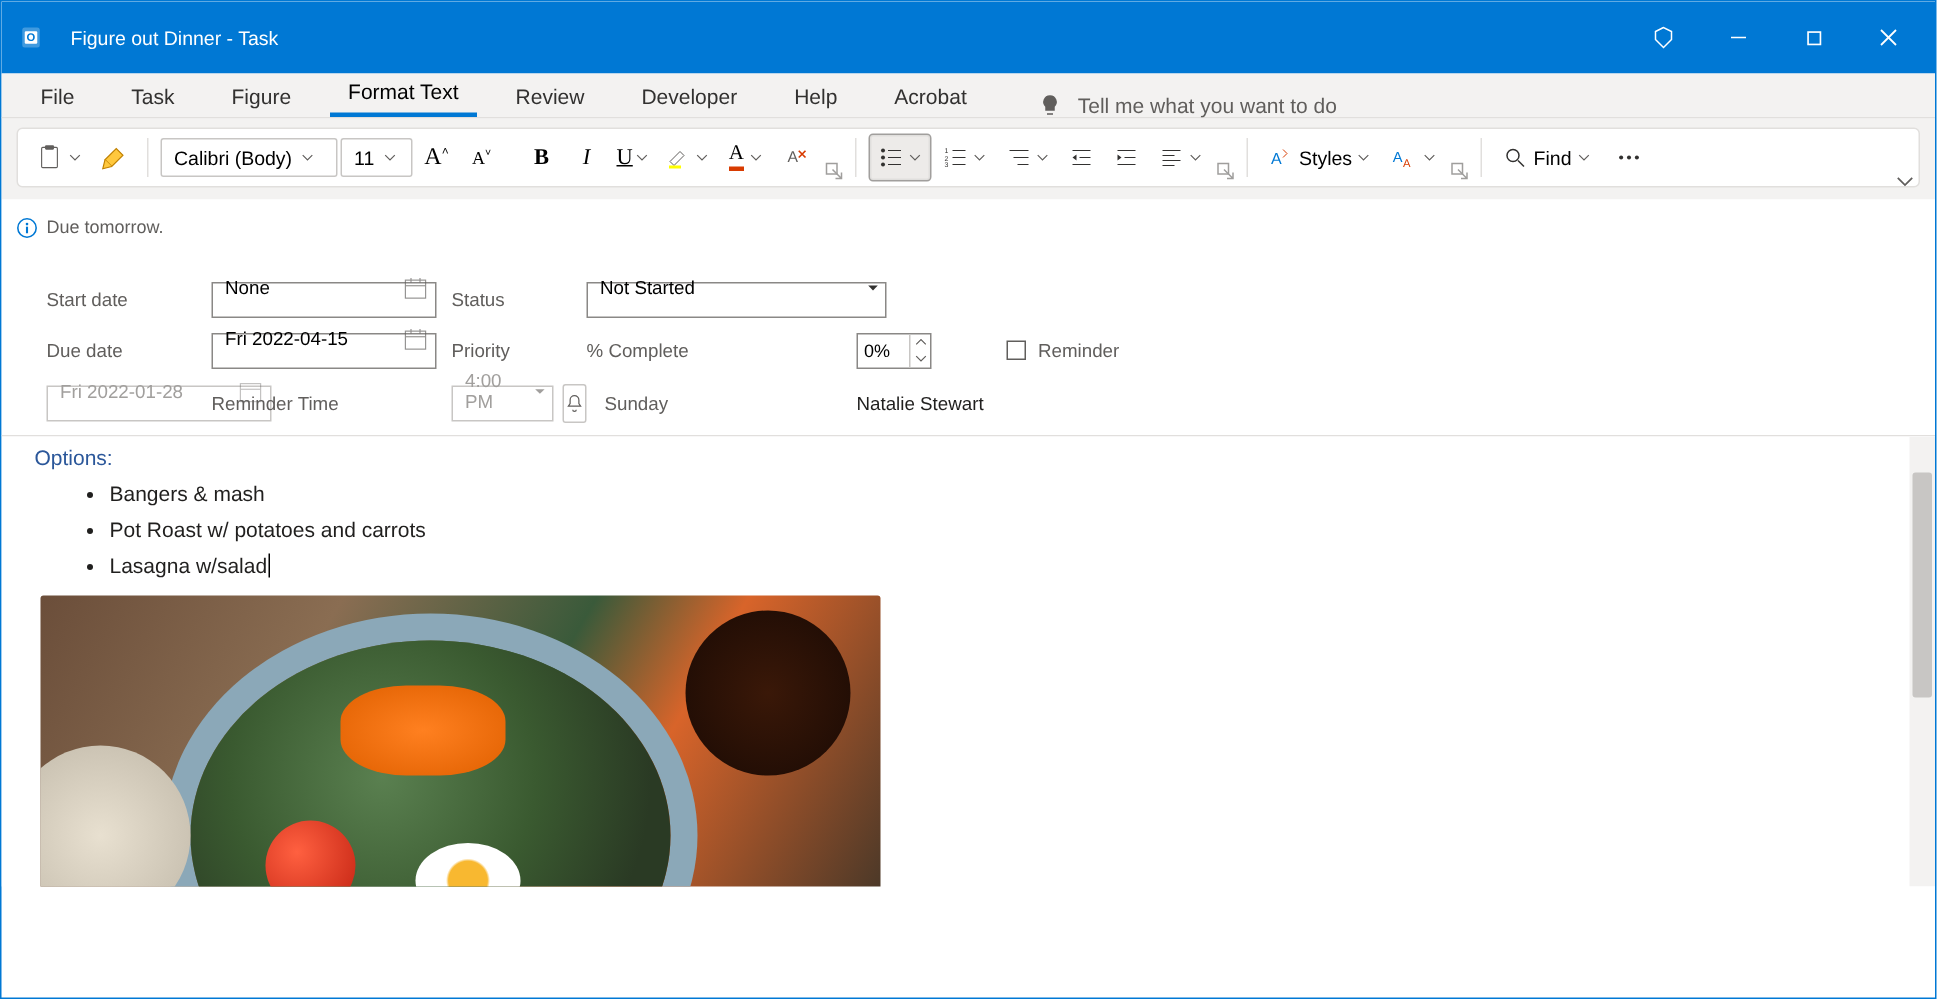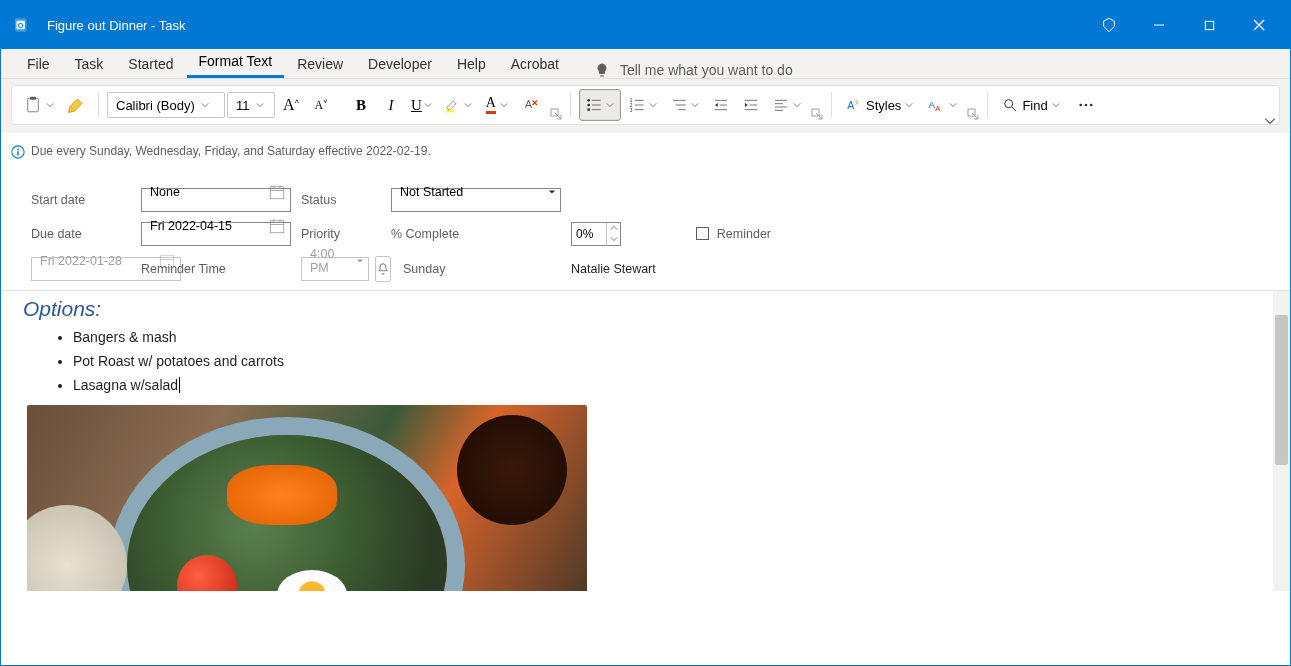--- a/index.html
+++ b/index.html
@@ -7,21 +7,21 @@
 
 
 .titlebar { height: 48px; background: #0078d4; color: #fff; display: flex; align-items: center; padding: 0 6px; }
 .titlebar .app-icon { width: 34px; height: 34px; display:flex; align-items:center; justify-content:center; margin-right: 6px; }
 .titlebar .title { font-size: 13px; }
 .titlebar .spacer { flex: 1; }
 .titlebar .winbtn { width: 50px; height: 48px; display:flex; align-items:center; justify-content:center; cursor:pointer; }
 .titlebar .winbtn svg { stroke:#fff; }
 
 
-.menutabs { height: 30px; background: #f3f2f1; display:flex; align-items:flex-end; padding-left: 14px; gap: 1px; border-bottom: 1px solid #e1dfdd; padding-top:6px;}
+.menutabs { height: 30px; background: #f3f2f1; display:flex; align-items:flex-end; padding-left: 14px; gap: 14px; border-bottom: 1px solid #e1dfdd; padding-top:6px;}
 .menutabs .tab { padding: 6px 12px 6px 12px; font-size: 14px; color: #323130; cursor:pointer; }
 .menutabs .tab.active { border-bottom: 3px solid #0078d4; color: #000; font-weight:400; }
 .menutabs .tellme { display:flex; align-items:center; gap: 10px; margin-left: 22px; color: #605e5c; font-size:14px; }
 .menutabs .tellme svg { fill: #605e5c; stroke:#605e5c; }
 
 
 .ribbon-wrap { background:#f3f2f1; padding: 6px 10px 8px 10px; }
 .ribbon { height: 40px; background: #fff; border: 1px solid #e1dfdd; border-radius: 4px; display:flex; align-items:center; padding: 0 6px; gap: 2px; }
 .rbtn { height: 32px; min-width: 28px; padding: 0 4px; display:flex; align-items:center; justify-content:center; border-radius: 3px; cursor:pointer; position:relative;}
 .rbtn.wide { padding: 0 6px; gap:4px;}
@@ -39,37 +39,37 @@
 .infobar .icircle { position:absolute; left:10px; top:12px; width:14px; height:14px; }
 
 
 .form { padding: 4px 30px 8px 30px; background:#fff; border-bottom:1px solid #e1dfdd;}
 .subjectrow { display:flex; align-items:center; gap: 38px; padding-bottom: 6px;}
 .subjectrow .lbl { width:48px; font-size:12.5px; color:#605e5c; }
 .subjectrow .val { flex:1; font-size:22px; color:#201f1e; padding: 6px 0 10px 0; border-bottom:1px solid #d2d0ce;}
 .fieldgrid { display:grid; grid-template-columns: 110px 160px 90px 180px 100px 100px; column-gap: 0; row-gap: 10px; align-items:center; padding-top:14px;}
 .fieldgrid .lbl { font-size:12.5px; color:#605e5c; }
 .finput { height:24px; border:1px solid #8a8886; background:#fff; display:flex; align-items:center; padding:0 4px 16px 8px; font-size:12.5px; justify-content:space-between; cursor:pointer; width:150px;}
-.finput.combo2 { width:170px; justify-content:space-between; }
+.finput.combo2 { width:200px; justify-content:space-between; }
 .finput .cal { width:18px; height:18px; opacity:0.7;}
 .finput.disabled { border-color:#c8c6c4; color:#a19f9d; }
-.chkrow { display:flex; align-items:center; gap:8px;justify-content:flex-end; }
+.chkrow { display:flex; align-items:center; gap:8px; }
 .chk { width:13px; height:13px; border:1px solid #605e5c; background:#fff; cursor:pointer;}
 .spin { width:50px; height:24px; border:1px solid #8a8886; display:flex; }
 .spin .v { flex:1; padding-left:4px; font-size:12px; display:flex; align-items:center;}
 .spin .arrows { width:14px; display:flex; flex-direction:column; border-left:1px solid #c8c6c4;}
 .spin .arrows div { flex:1; display:flex; align-items:center; justify-content:center; cursor:pointer;}
 .bellbtn { width:26px; height:26px; border:1px solid #c8c6c4; display:flex; align-items:center; justify-content:center; margin-left:6px; cursor:pointer; border-radius:2px;}
 .remrow { display:flex; align-items:center; gap:0;}
 .owner { font-size:12.5px; color:#201f1e;}
 
 
 .bodyarea { position:relative; height: calc(666px - 48px - 36px - 54px - 52px - 176px); overflow:hidden; background:#fff;}
 .bodyarea .content { padding: 6px 0 0 22px; }
-.bodyarea h3 { color:#2b579a; font-size:21px; font-weight:400; margin-bottom:4px;font-style:italic;}
+.bodyarea h3 { color:#2b579a; font-size:14px; font-weight:400; margin-bottom:4px;}
 .bodyarea ul { list-style: disc; padding-left: 50px; }
 .bodyarea li { font-size:14px; color:#201f1e; padding: 4px 0; }
 .bodyarea li:last-child span::after { content:""; border-right:1px solid #000; margin-left:1px;}
 .foodimg { margin: 8px 0 0 4px; width:560px; height:200px; background: linear-gradient(120deg,#6b4e3a 0%, #8a6d52 30%, #3a5a3a 55%, #d8642a 70%, #4a3828 100%); position:relative; overflow:hidden; border-radius:2px;}
 .foodimg::before { content:""; position:absolute; left:100px; top:30px; width:320px; height:260px; border-radius:50%; background: radial-gradient(circle at 40% 35%, #5a8050 0%, #3a5a30 40%, #2a3a24 70%); box-shadow: 0 0 0 18px #8ba8b8;}
 .foodimg .tomato { position:absolute; left:150px; top:150px; width:60px; height:60px; border-radius:50%; background: radial-gradient(circle at 35% 35%, #ff6040, #c02010);}
 .foodimg .egg { position:absolute; left:250px; top:165px; width:70px; height:50px; border-radius:50%; background: radial-gradient(circle at 50% 50%, #f8b830 0%, #f8b830 30%, #fff 34%, #fff 100%);}
 .foodimg .carrot { position:absolute; left:200px; top:60px; width:110px; height:60px; background: radial-gradient(ellipse, #ff8020, #e06000); border-radius:40%;}
 .foodimg .glass { position:absolute; right:20px; top:10px; width:110px; height:110px; border-radius:50%; background: radial-gradient(circle, #3a1808, #1a0a04);}
 .foodimg .bowl { position:absolute; left:-20px; bottom:-20px; width:120px; height:120px; border-radius:50%; background: radial-gradient(circle, #e8e0d0, #c0b8a8);}
@@ -112,21 +112,21 @@
       <svg width="12" height="12" viewBox="0 0 12 12">
         <line x1="1" y1="1" x2="11" y2="11" stroke-width="1.2"></line>
         <line x1="11" y1="1" x2="1" y2="11" stroke-width="1.2"></line>
       </svg>
     </div>
 </div>
 
 <div class="menutabs">
   <div class="tab">File</div>
   <div class="tab">Task</div>
-  <div class="tab">Started</div>
+  <div class="tab">Figure</div>
   <div class="tab active">Format Text</div>
   <div class="tab">Review</div>
   <div class="tab">Developer</div>
   <div class="tab">Help</div>
   <div class="tab">Acrobat</div>
   <div class="tellme">
     <svg width="16" height="16" viewBox="0 0 24 24" fill="none" stroke-width="1.5">
         <path d="M9 21h6M10 17h4M12 3a6 6 0 0 0-4 10.5V17h8v-3.5A6 6 0 0 0 12 3z"></path>
       </svg>
     <span>Tell me what you want to do</span>
@@ -328,21 +328,21 @@
       <path d="M1 3 L5 7 L9 3" fill="none" stroke="#605e5c"></path>
     </svg>
 </div>
 
 <div class="infobar">
   <svg class="icircle" viewBox="0 0 16 16">
       <circle cx="8" cy="8" r="7" fill="none" stroke="#0078d4" stroke-width="1.2"></circle>
       <circle cx="8" cy="5" r="1" fill="#0078d4"></circle>
       <rect x="7.2" y="7" width="1.6" height="5" fill="#0078d4"></rect>
     </svg>
-  <div>Due every Sunday, Wednesday, Friday, and Saturday effective 2022-02-19.</div>
+  <div>Due tomorrow.</div>
 </div>
 
 <div class="form">
   <div class="fieldgrid">
     <div class="lbl">Start date</div>
     <div class="finput">
       <span>None</span>
       <svg class="cal" viewBox="0 0 24 24">
           <rect x="3" y="5" width="18" height="16" fill="none" stroke="#605e5c"></rect>
           <line x1="3" y1="10" x2="21" y2="10" stroke="#605e5c"></line>

